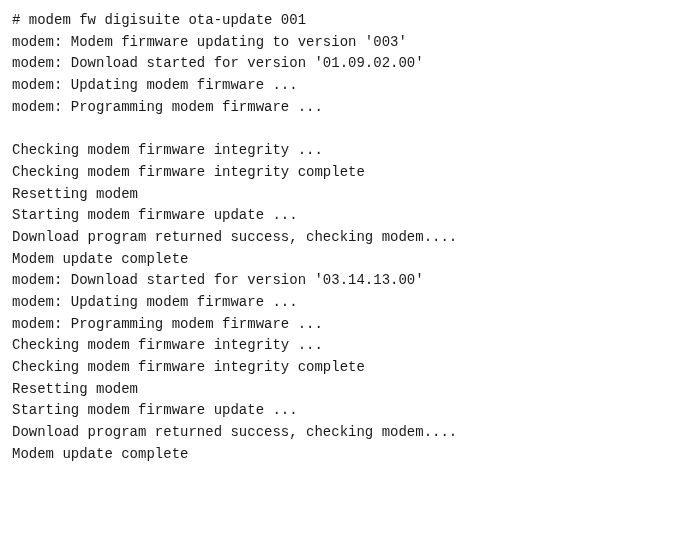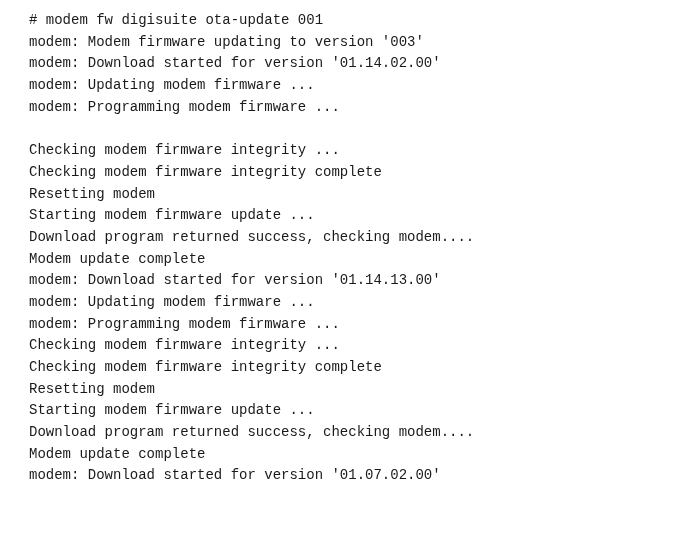--- a/index.html
+++ b/index.html
@@ -15,52 +15,51 @@
       font-family: 'Courier New', Courier, monospace;
       font-size: 14px;
       color: #1a1a1a;
       overflow: hidden;
     }
 
     .terminal {
       width: 556px;
       height: 534px;
       background-color: #ffffff;
-      padding: 10px 29px;
+      padding: 10px 12px;
       overflow: hidden;
     }
 
     .line {
       line-height: 1.55;
       white-space: pre;
     }
 
     .line.empty {
       height: 1.55em;
     }
   </style>
 </head>
 <body>
 
 <div class="terminal">
 <div class="line"># modem fw digisuite ota-update 001</div>
     <div class="line">modem: Modem firmware updating to version '003'</div>
-    <div class="line">modem: Download started for version '01.14.02.00'</div>
+    <div class="line">modem: Download started for version '01.09.02.00'</div>
     <div class="line">modem: Updating modem firmware ...</div>
     <div class="line">modem: Programming modem firmware ...</div>
     <div class="line empty"></div>
     <div class="line">Checking modem firmware integrity ...</div>
     <div class="line">Checking modem firmware integrity complete</div>
     <div class="line">Resetting modem</div>
     <div class="line">Starting modem firmware update ...</div>
     <div class="line">Download program returned success, checking modem....</div>
     <div class="line">Modem update complete</div>
-    <div class="line">modem: Download started for version '01.14.13.00'</div>
+    <div class="line">modem: Download started for version '03.14.13.00'</div>
     <div class="line">modem: Updating modem firmware ...</div>
     <div class="line">modem: Programming modem firmware ...</div>
     <div class="line">Checking modem firmware integrity ...</div>
     <div class="line">Checking modem firmware integrity complete</div>
     <div class="line">Resetting modem</div>
     <div class="line">Starting modem firmware update ...</div>
     <div class="line">Download program returned success, checking modem....</div>
     <div class="line">Modem update complete</div>
-    <div class="line">modem: Download started for version '01.07.02.00'</div>
   </div>
 
 </body></html>

